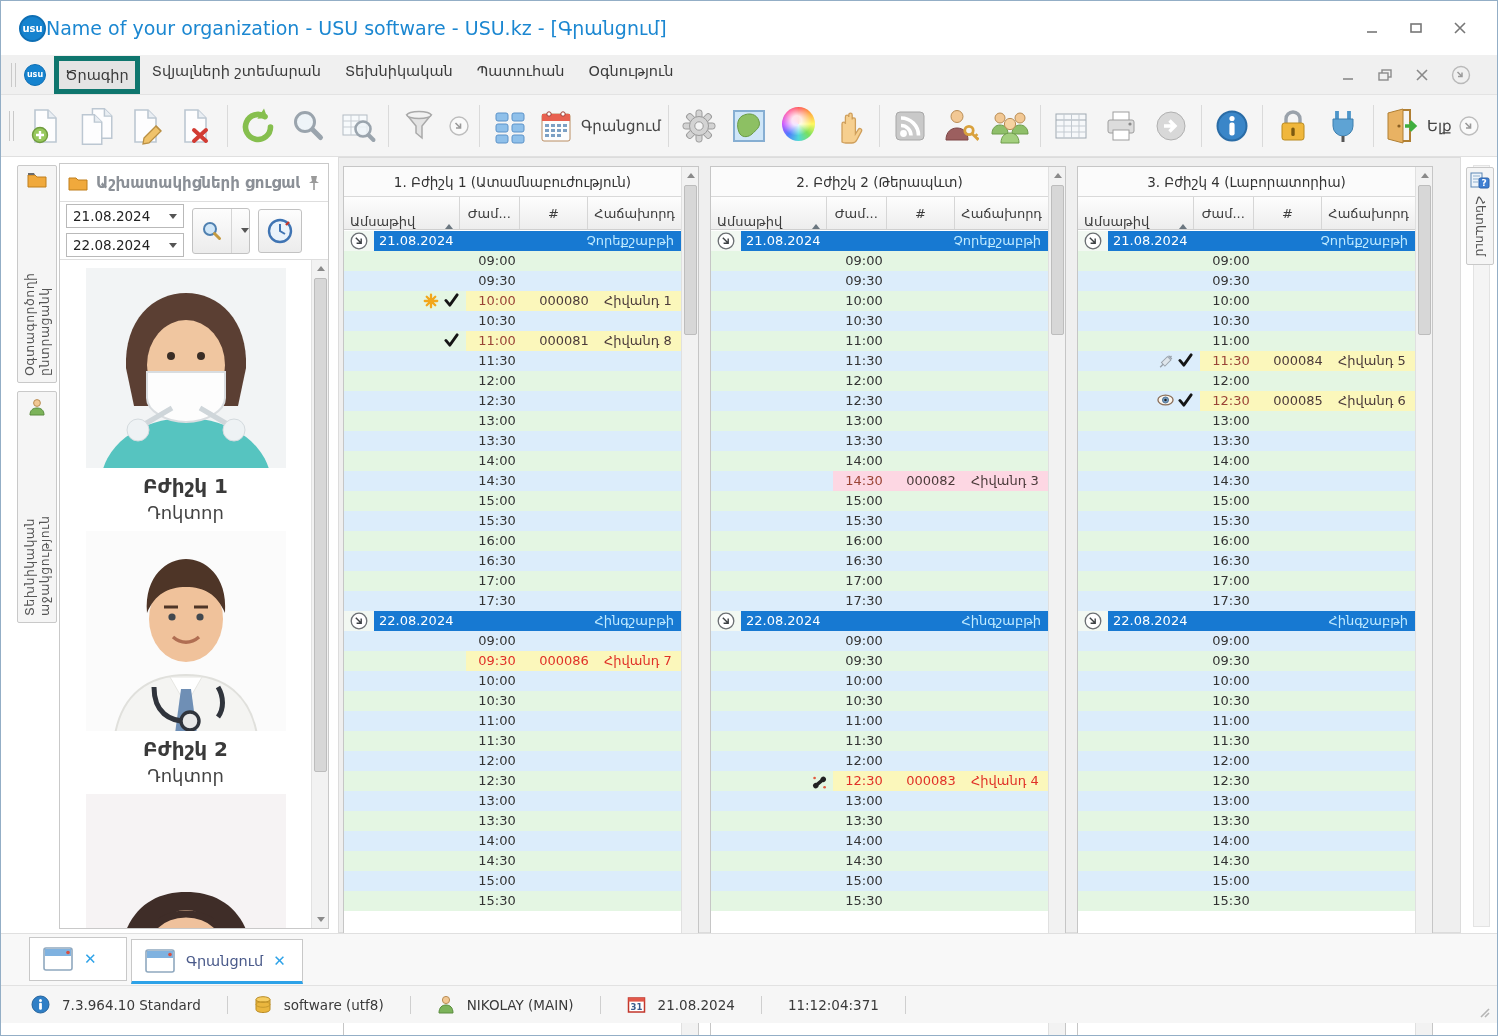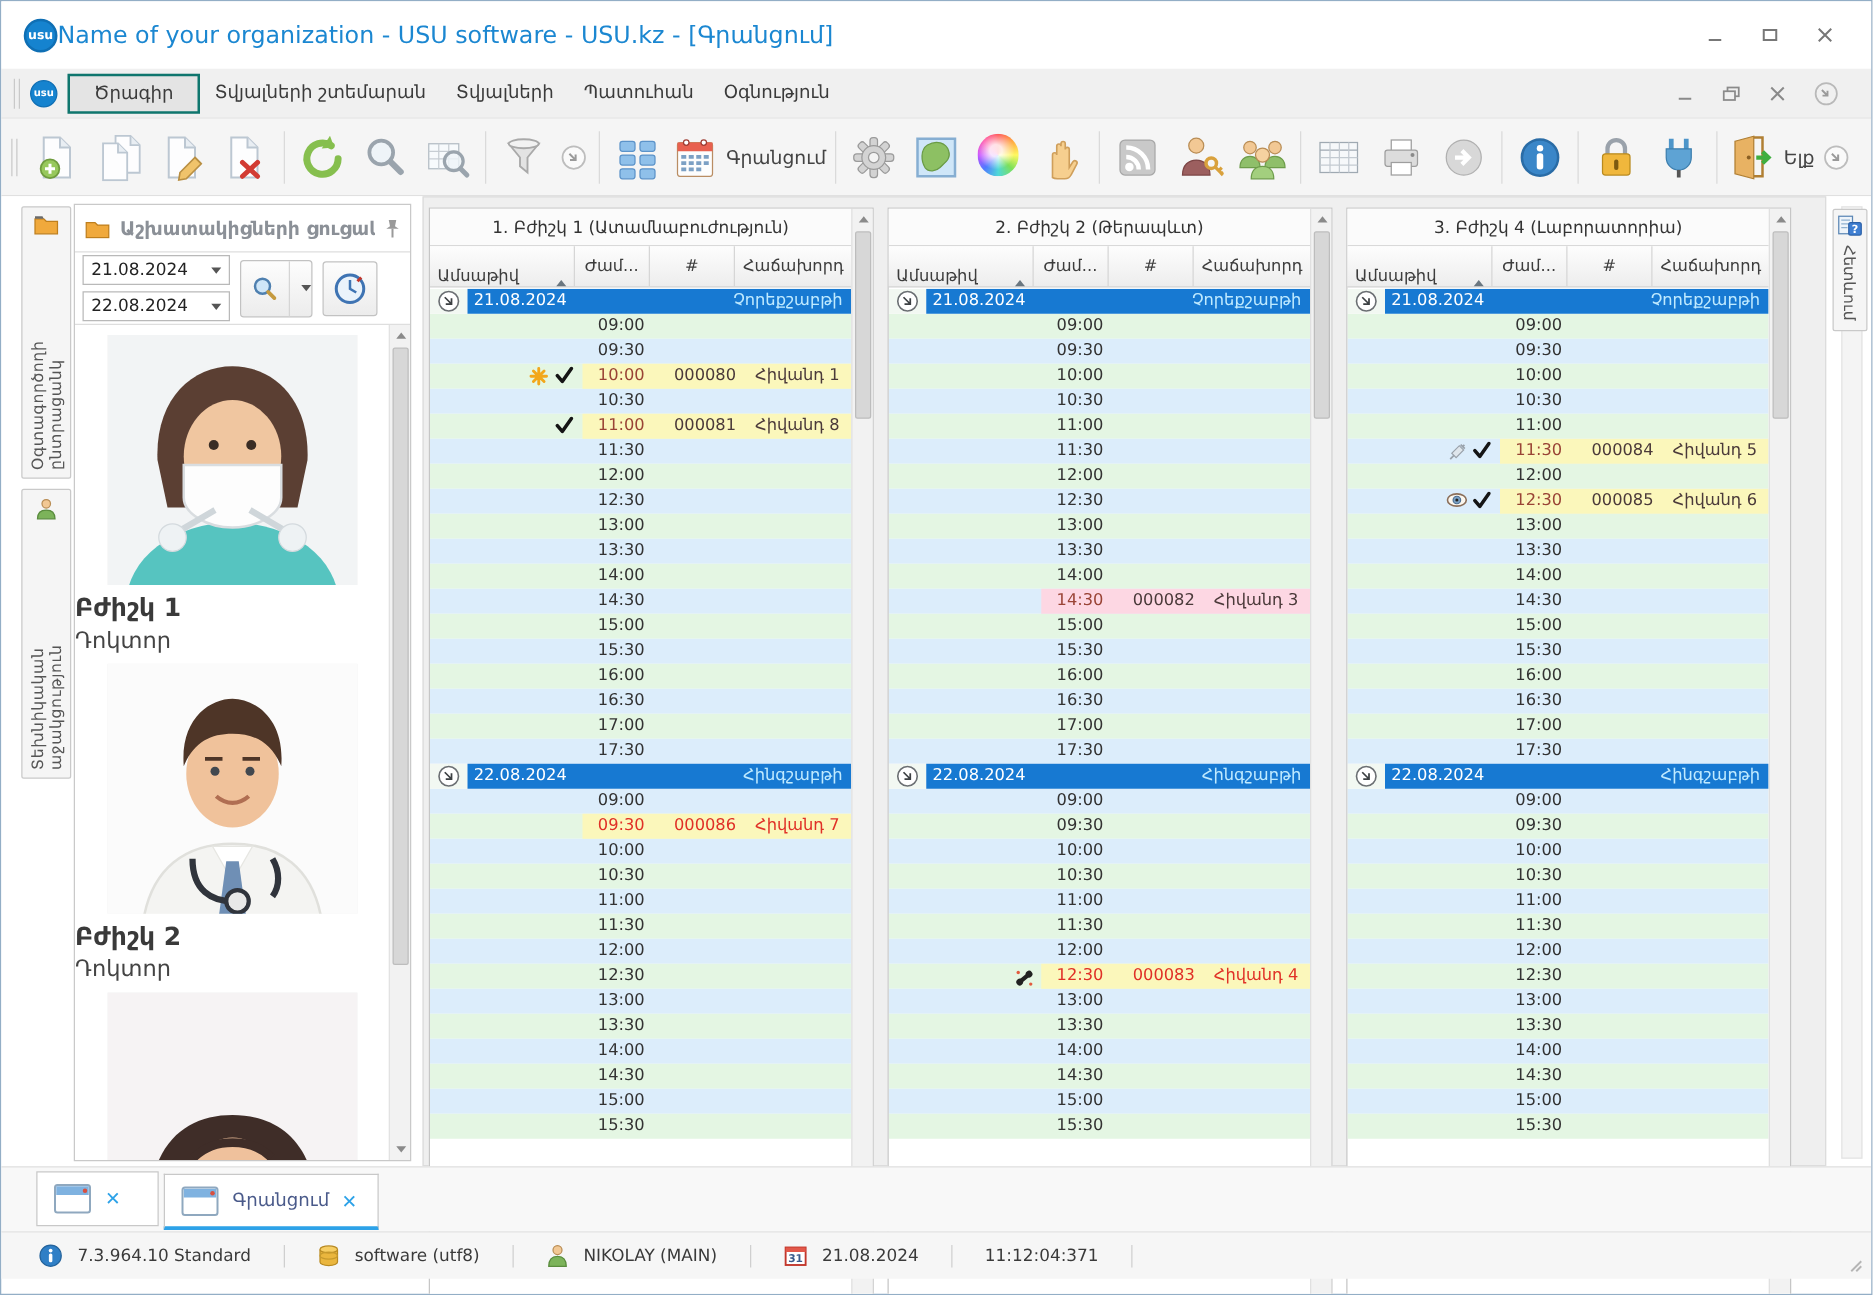--- a/index.html
+++ b/index.html
@@ -13,21 +13,21 @@
   .title-text{margin-left:0;color:#1b87d1;font-size:19px;}
   .win-controls{margin-left:auto;display:flex;gap:14px;padding-right:22px;}
   .wbtn{width:30px;height:26px;display:flex;align-items:center;justify-content:center;color:#777;}
   
   .menubar{position:absolute;left:0;top:54px;right:0;height:40px;background:#f0f0f0;display:flex;align-items:center;
     border-bottom:1px solid #e3e3e3;font-size:14.5px;color:#3b3b3b;padding-left:8px;}
   .grip{width:5px;height:24px;border-left:1px solid #c9c9c9;border-right:1px solid #c9c9c9;margin:0 8px 0 2px;}
   .mini-logo{width:22px;height:22px;border-radius:50%;background:#1583cf;color:#fff;font-size:8px;font-weight:bold;
     display:flex;align-items:center;justify-content:center;border:1.5px solid #0f6fb4;margin-right:8px;}
   .menu-item{padding:7px 12px;cursor:default;}
-  .menu-item.active{background:#e4e4e4;border:2px solid #0f766e;padding:6px 19px;}
+  .menu-item.active{background:#e4e4e4;border:5px solid #0f766e;padding:6px 6px;}
   .mdi-controls{margin-left:auto;display:flex;gap:22px;padding-right:26px;align-items:center;color:#8a8a8a;}
   
   .toolbar{position:absolute;left:0;top:94px;right:0;height:62px;background:#f5f5f5;display:flex;align-items:center;
     padding:0 6px;border-bottom:1px solid #e0e0e0;}
   .toolbar .grip{height:30px;}
   .tb-btn{height:52px;min-width:50px;display:flex;align-items:center;justify-content:center;background:transparent;border:0;gap:6px;padding:0 2px;}
   .tb-btn.small{min-width:30px;}
   .tb-sep{width:1px;height:42px;background:#dadada;margin:0 5px;flex:none;}
   .tb-label{font-size:15px;color:#444;}
   .colorwheel{width:33px;height:34px;border-radius:50%;display:inline-block;
@@ -46,21 +46,21 @@
   .sb-controls{height:58px;display:flex;align-items:center;gap:8px;padding:4px 6px;border-bottom:1px solid #dedede;}
   .date-col{display:flex;flex-direction:column;gap:5px;}
   .date-select{width:118px;height:24px;border:1px solid #b9b9b9;display:flex;align-items:center;font-size:13.5px;color:#222;padding:0 6px;background:#fff;}
   .caret{margin-left:auto;width:0;height:0;border-left:4px solid transparent;border-right:4px solid transparent;border-top:5px solid #555;}
   .split-btn{height:46px;border:1px solid #c2c2c2;border-radius:3px;background:linear-gradient(#fdfdfd,#ececec);display:flex;align-items:center;}
   .split-main{width:38px;display:flex;justify-content:center;}
   .split-arrow{width:18px;height:100%;display:flex;align-items:center;justify-content:center;border-left:1px solid #d5d5d5;}
   .tool-btn{width:44px;height:44px;border:1px solid #c2c2c2;border-radius:3px;background:linear-gradient(#fdfdfd,#ececec);display:flex;align-items:center;justify-content:center;}
   .sb-list{flex:1;position:relative;overflow:hidden;background:#fff;}
   .sb-list-inner{position:absolute;left:0;top:0;right:17px;bottom:0;overflow:hidden;}
-  .employee{text-align:left;}
+  .employee{text-align:center;}
   .photo{width:200px;height:200px;margin:8px auto 0;background:#f4f4f4;overflow:hidden;}
   .ename{font-size:20px;font-weight:bold;color:#3a3a3a;margin-top:6px;}
   .erole{font-size:18px;color:#444;margin:4px 0 6px;}
   
   .vscroll{position:absolute;right:0;top:0;bottom:0;width:17px;background:#f2f2f2;border-left:1px solid #e2e2e2;}
   .vscroll .arr{position:absolute;left:0;width:17px;height:17px;display:flex;align-items:center;justify-content:center;}
   .arr-up{top:0;} .arr-dn{bottom:0;}
   .tri-up{width:0;height:0;border-left:4px solid transparent;border-right:4px solid transparent;border-bottom:5px solid #8a8a8a;}
   .tri-dn{width:0;height:0;border-left:4px solid transparent;border-right:4px solid transparent;border-top:5px solid #8a8a8a;}
   .thumb{position:absolute;left:2px;width:13px;background:#d7d7d7;border:1px solid #bdbdbd;border-radius:2px;}
@@ -133,21 +133,21 @@
         </div>
     </div>
   </div>
 
   <div class="menubar">
     <div class="grip"></div>
     <div class="mini-logo">usu</div>
     <div id="menu-items" style="display:flex;">
         <div class="menu-item active">Ծրագիր</div>
         <div class="menu-item">Տվյալների շտեմարան</div>
-        <div class="menu-item">Տվյալների</div>
+        <div class="menu-item">Տեխնիկական</div>
         <div class="menu-item">Պատուհան</div>
         <div class="menu-item">Օգնություն</div>
       </div>
     <div class="mdi-controls">
       <span>
           <svg width="14" height="14">
             <path d="M2 11h10" stroke="#8a8a8a" stroke-width="1.6"></path>
           </svg>
         </span>
       <span>

